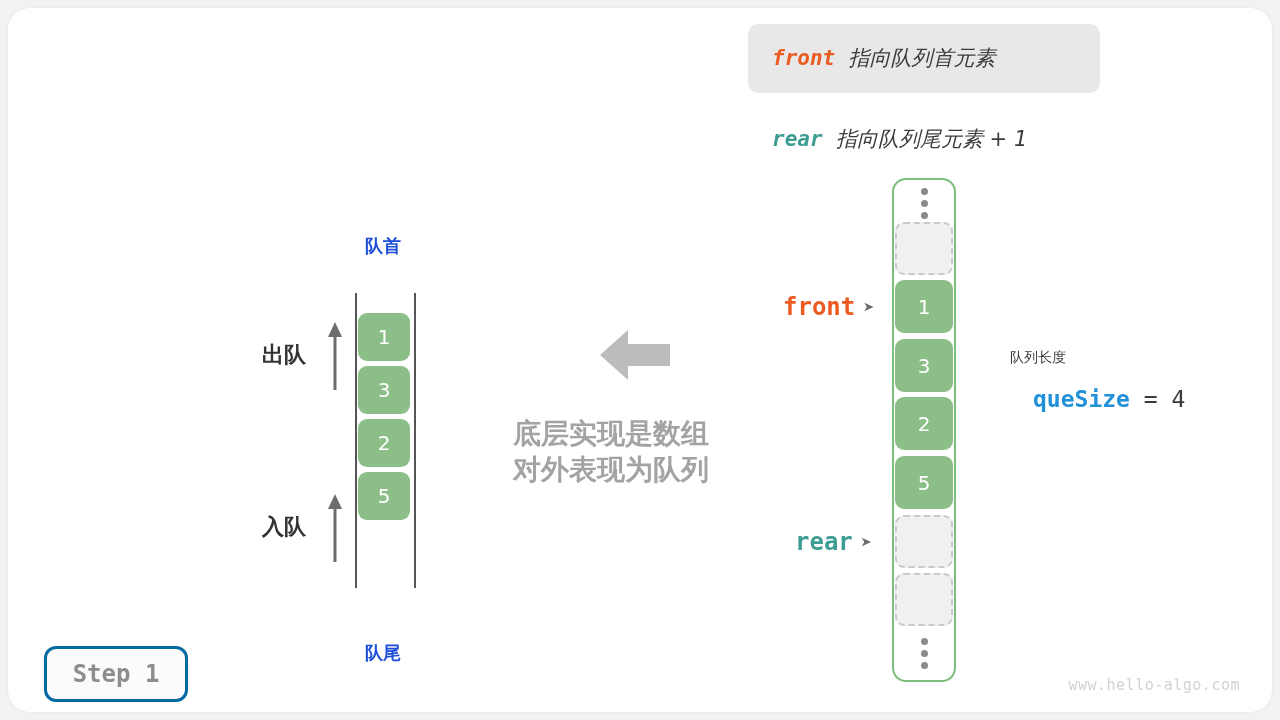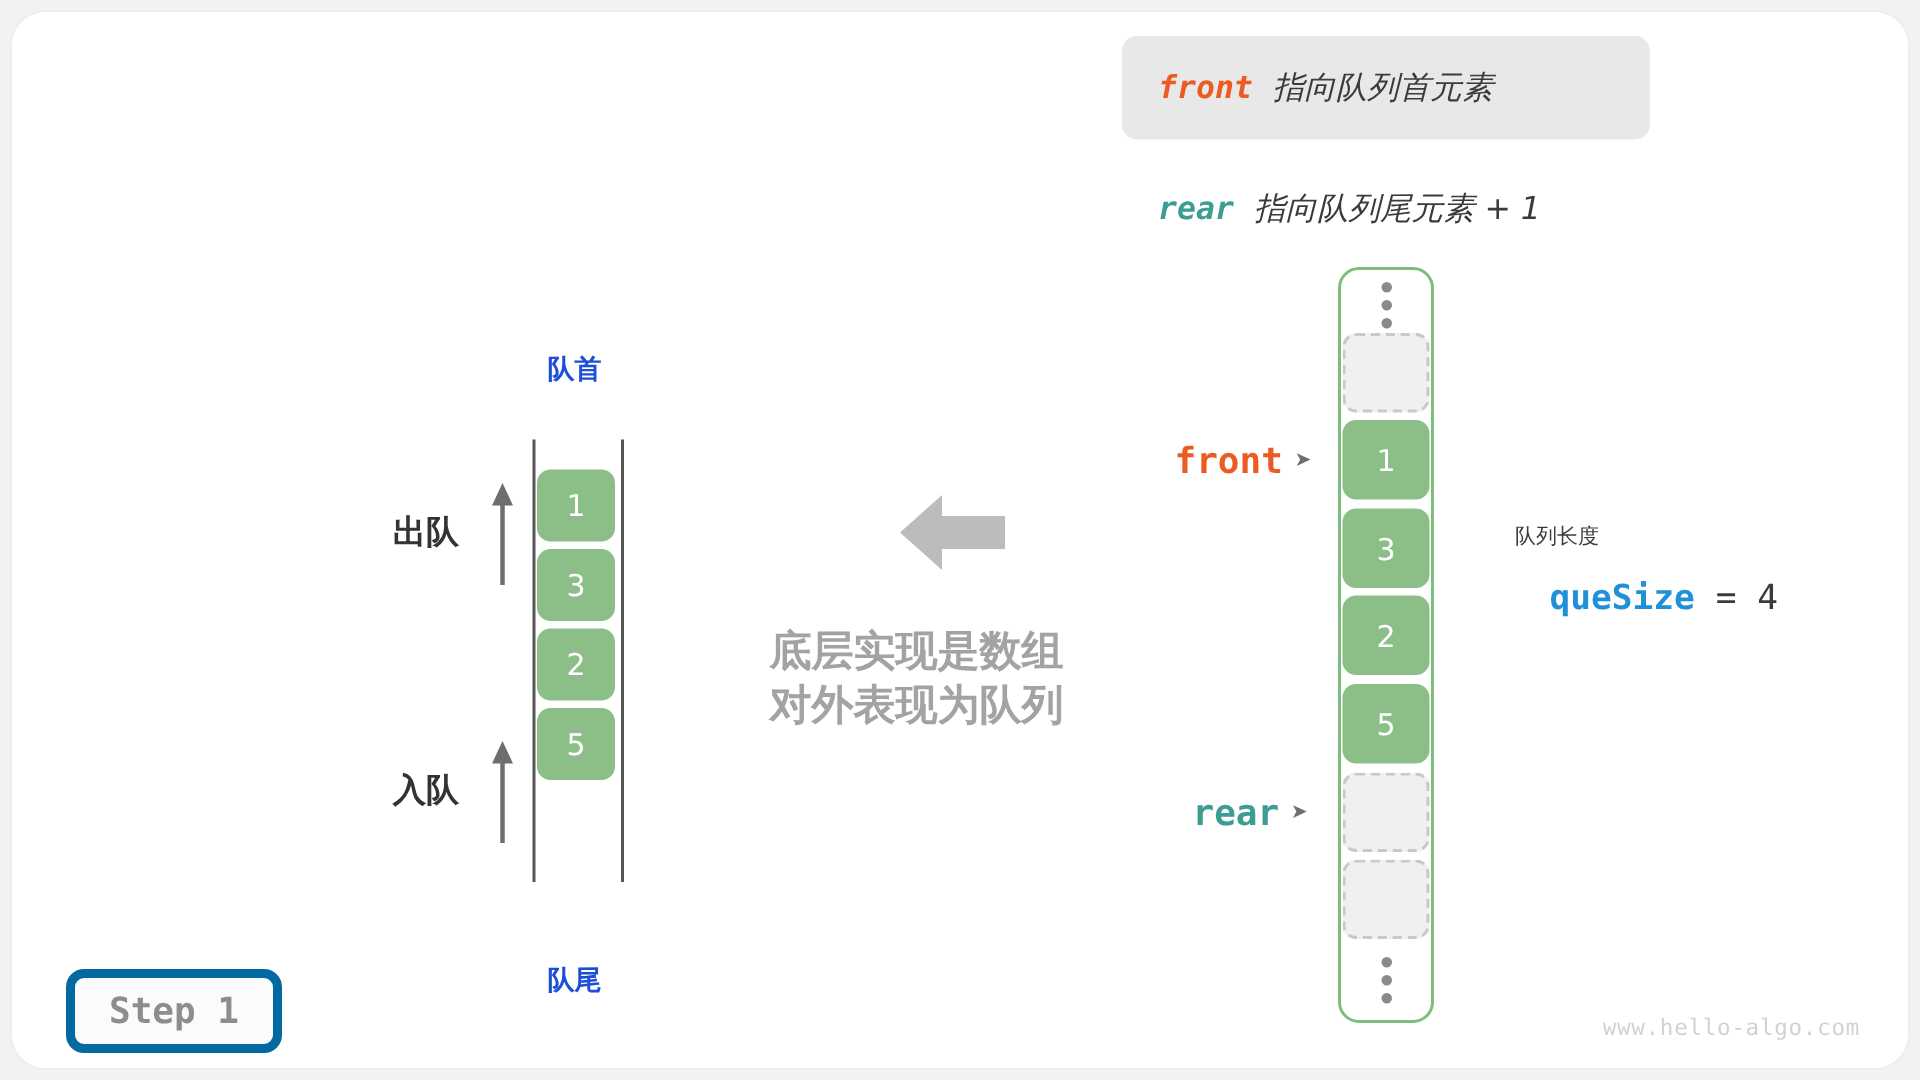--- a/index.html
+++ b/index.html
@@ -233,21 +233,21 @@
     font-family: "DejaVu Sans Mono", "Liberation Mono", monospace;
   }
 
   
   .step-badge {
     position: absolute;
     left: 36px;
     top: 638px;
     width: 144px;
     height: 56px;
-    border: 6px solid #0369a1;
+    border: 3px solid #0369a1;
     border-radius: 12px;
     background: #fbfbfb;
     display: flex;
     align-items: center;
     justify-content: center;
     font-family: "DejaVu Sans Mono", "Liberation Mono", monospace;
     font-size: 24px;
     font-weight: bold;
     color: #8d8d8d;
     box-sizing: border-box;

